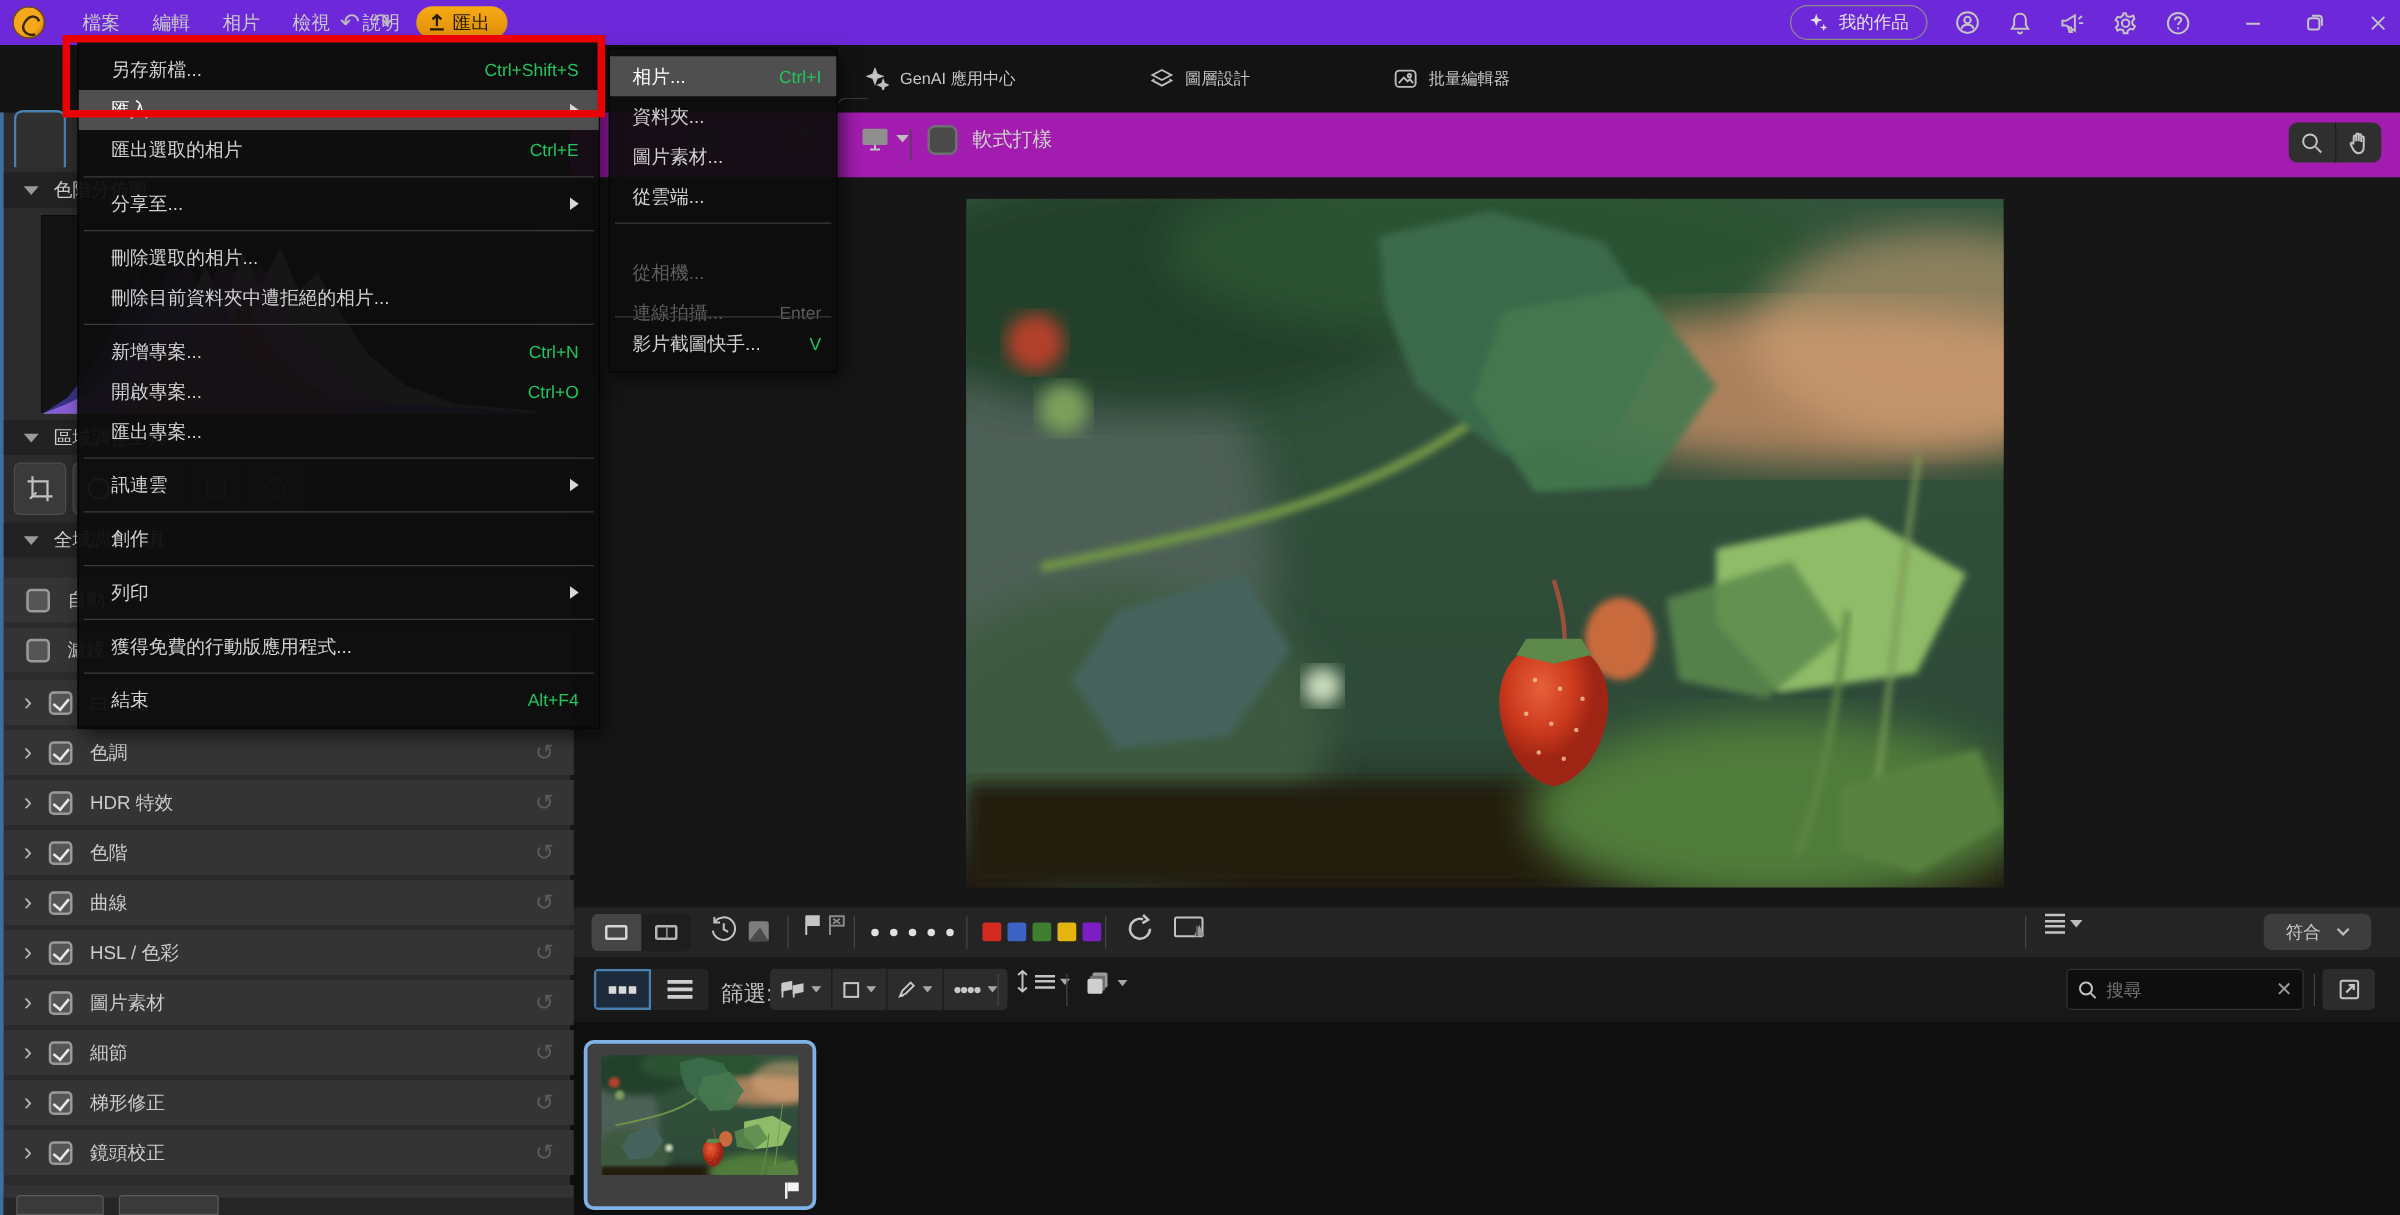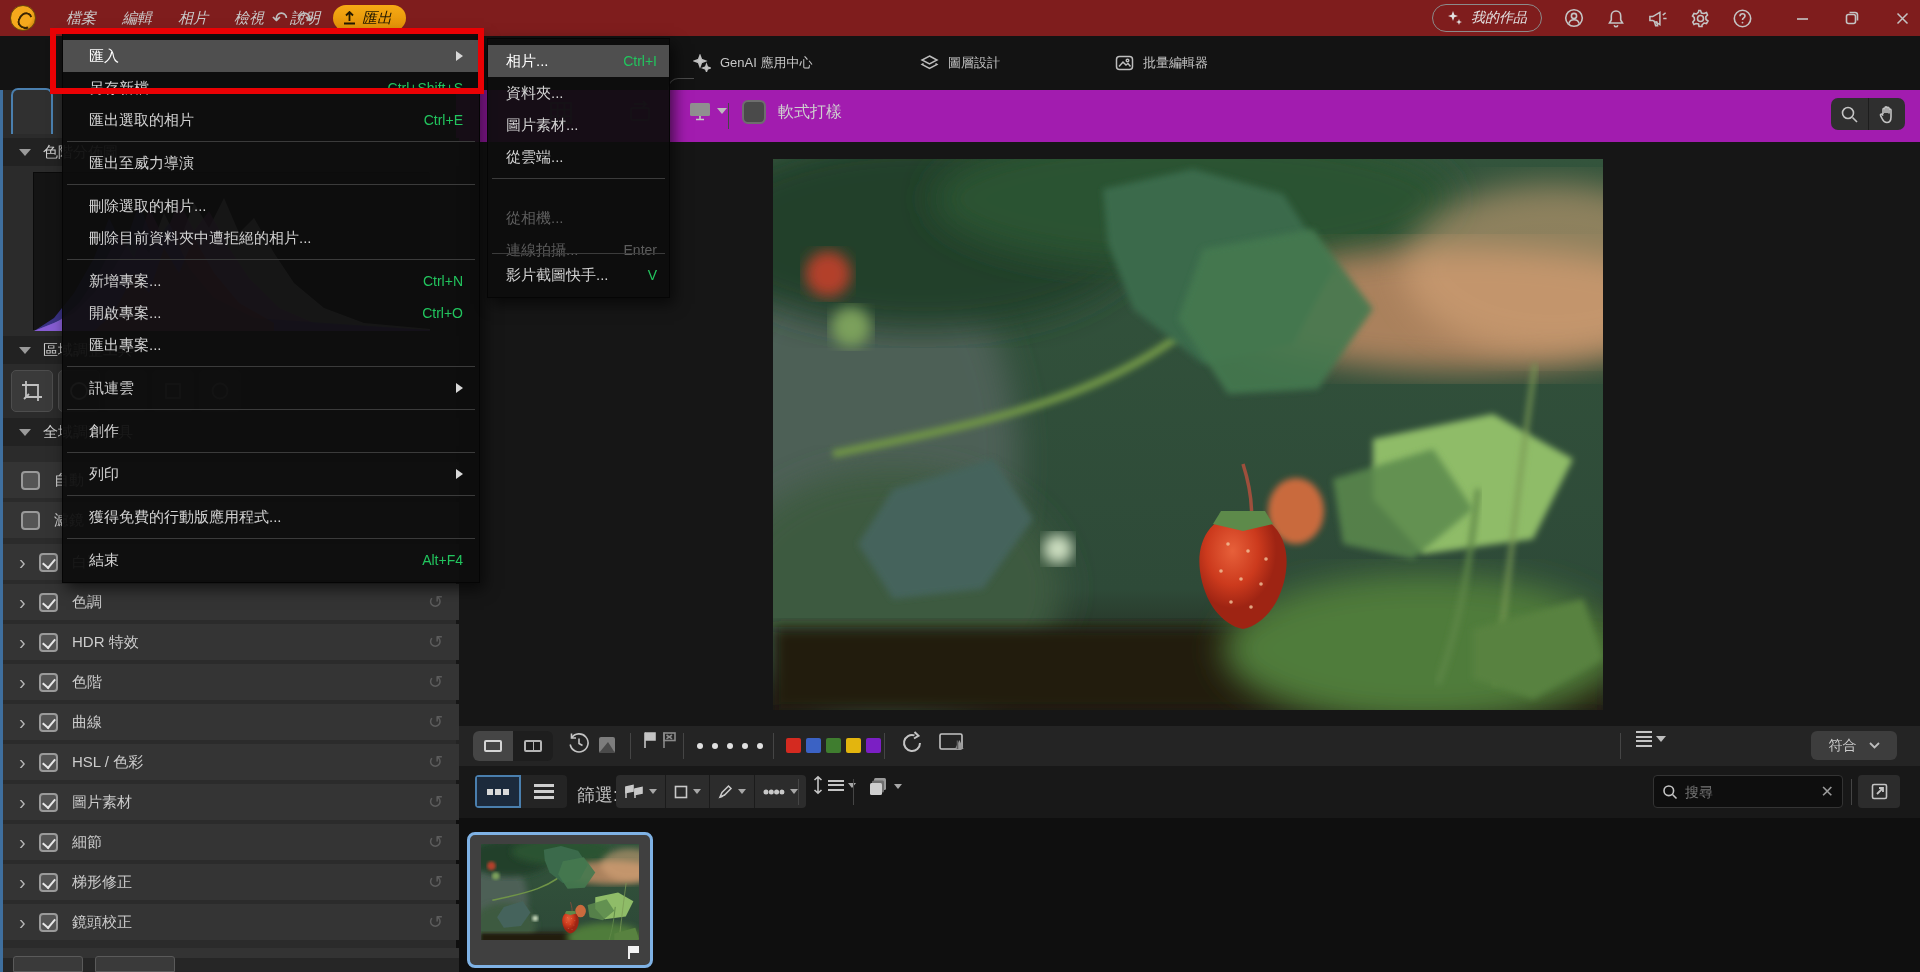--- a/index.html
+++ b/index.html
@@ -1,20 +1,20 @@
 <!DOCTYPE html>
 <html><head>
 <meta charset="utf-8">
 <style>
   * { margin:0; padding:0; box-sizing:border-box; }
   html,body { width:1920px; height:972px; overflow:hidden; background:#101010;
     font-family:"Liberation Sans","DejaVu Sans",sans-serif; color:#cfcfcf; }
 
   
-  .titlebar { position:absolute; left:0; top:0; width:1920px; height:36px; background:#7f1d1d; z-index:20;font-style:italic; }
+  .titlebar { position:absolute; left:0; top:0; width:1920px; height:36px; background:#6d28d9; z-index:20; }
   .logo { position:absolute; left:10px; top:5px; width:26px; height:26px; border-radius:50%;
     background:radial-gradient(circle at 40% 40%, #f5a81c 55%, #b06a05 100%); border:1px solid #6b4a07; }
   .logo::after{ content:""; position:absolute; left:7px; top:6px; width:11px; height:13px;
     border:2.5px solid #3a2503; border-radius:50% 50% 50% 50%/60% 60% 40% 40%; border-right-color:transparent; transform:rotate(20deg);}
   .menus { position:absolute; left:60px; top:0; height:36px; display:flex; align-items:center; gap:14px; }
   .menu-btn { font-size:15px; color:#c9c9c9; padding:4px 6px; cursor:default; }
   .undo-redo { position:absolute; left:272px; top:0; height:36px; display:flex; align-items:center; gap:10px; color:#bdbdbd; font-size:19px; }
   .export-btn { position:absolute; left:333px; top:5px; height:26px; padding:0 14px 0 10px; border-radius:14px;
     background:linear-gradient(#f6ab14,#e08d06); color:#241a02; font-size:15px; display:flex; align-items:center; gap:6px; }
   .tb-right { position:absolute; right:8px; top:0; height:36px; display:flex; align-items:center; gap:22px; }
@@ -693,44 +693,44 @@
       <svg width="158" height="105" viewBox="0 0 830 551" preserveAspectRatio="xMidYMid slice">
           <use href="#photoArt"></use>
         </svg>
     </div>
     <div class="thumb-flag"></div>
   </div>
 </div>
 
 <div class="file-menu">
 
-    <div class="mi hl arrow">
-      <span class="mi-label">匯入</span>
-      <span class="mi-short"></span>
-      <span class="mi-arrow"></span>
-    </div>
-
     <div class="mi">
       <span class="mi-label">另存新檔...</span>
       <span class="mi-short">Ctrl+Shift+S</span>
 
     </div>
 
+    <div class="mi hl arrow">
+      <span class="mi-label">匯入</span>
+      <span class="mi-short"></span>
+      <span class="mi-arrow"></span>
+    </div>
+
     <div class="mi sep">
       <span class="mi-label">匯出選取的相片</span>
       <span class="mi-short">Ctrl+E</span>
 
     </div>
 
-
-    <div class="mi sep">
-      <span class="mi-label">匯出至威力導演</span>
-      <span class="mi-short"></span>
-
-    </div>
+    <div class="mi sep arrow">
+      <span class="mi-label">分享至...</span>
+      <span class="mi-short"></span>
+      <span class="mi-arrow"></span>
+    </div>
+
 
     <div class="mi">
       <span class="mi-label">刪除選取的相片...</span>
       <span class="mi-short"></span>
 
     </div>
 
     <div class="mi sep">
       <span class="mi-label">刪除目前資料夾中遭拒絕的相片...</span>
       <span class="mi-short"></span>

